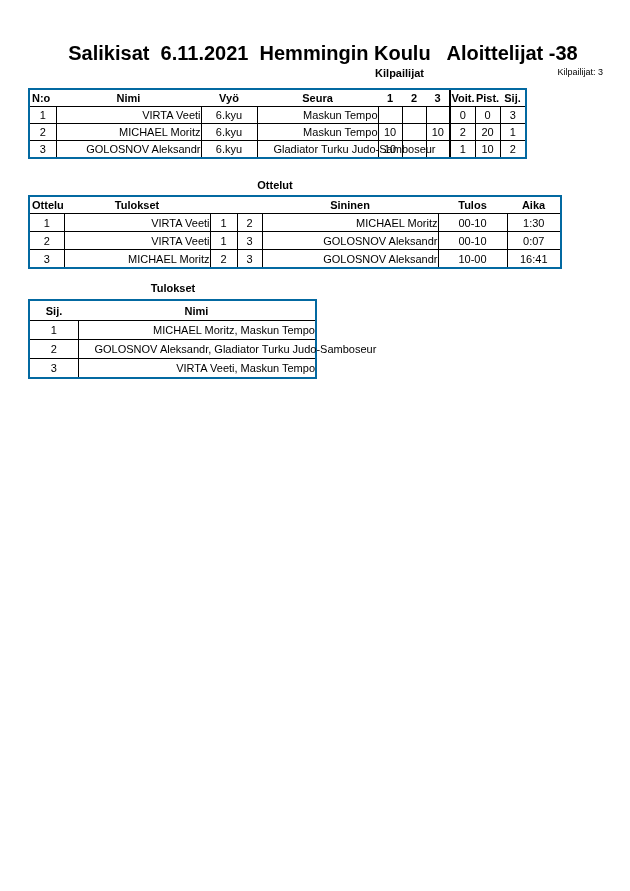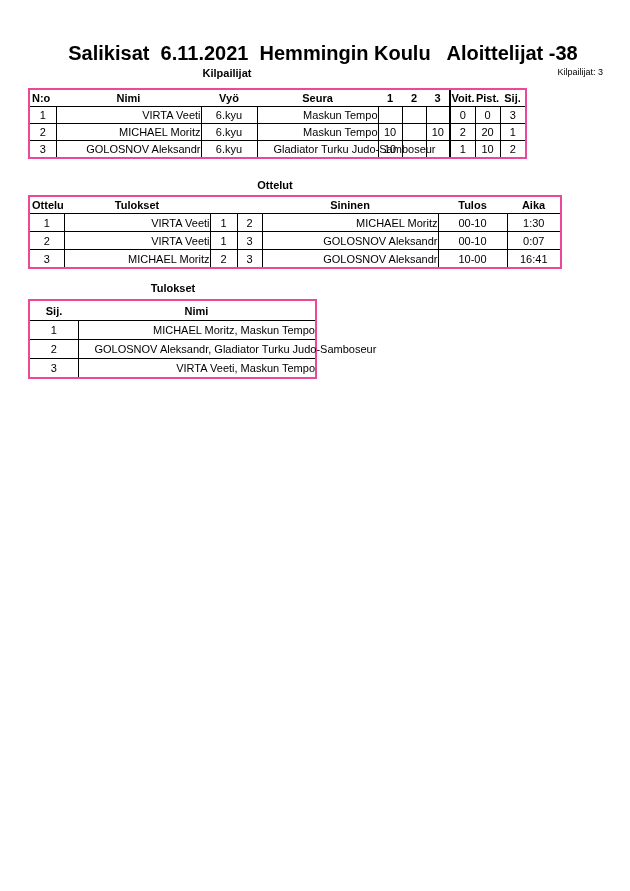--- a/index.html
+++ b/index.html
@@ -20,33 +20,33 @@
     font-weight: bold;
     white-space: pre;
   }
   .caption {
     position: absolute;
     font-size: 11px;
     font-weight: bold;
     text-align: center;
     white-space: nowrap;
   }
-  #cap-kilpailijat { top: 67px;  left: 30px; width: 394px; }
+  #cap-kilpailijat { top: 67px;  left: 30px; width: 394px; text-align: right; }
   #cap-ottelut     { top: 179px; left: 30px; width: 490px; }
   #cap-tulokset    { top: 282px; left: 30px; width: 286px; }
   .count-label {
     position: absolute;
     top: 67px; left: 420px; width: 183px;
     text-align: right;
     font-size: 9px;
     white-space: nowrap;
   }
   .tbl-wrap {
     position: absolute;
-    border: 2px solid #ec4899;
+    border: 2px solid #0369a1;
     background: #fff;
   }
   #t1 { top: 88px;  left: 28px; width: 495px; }
   #t2 { top: 195px; left: 28px; width: 530px; }
   #t3 { top: 299px; left: 28px; width: 285px; }
   table {
     border-collapse: collapse;
     table-layout: fixed;
     width: 100%;
     font-size: 11px;

